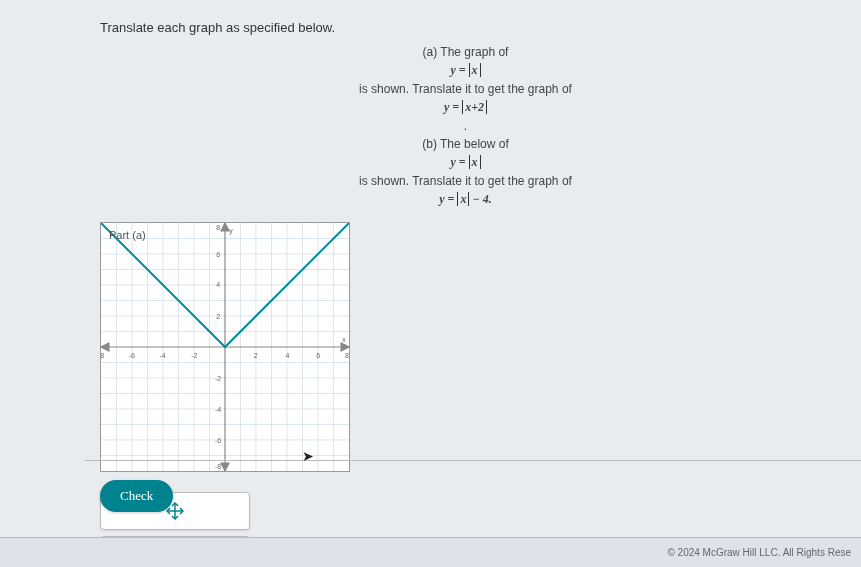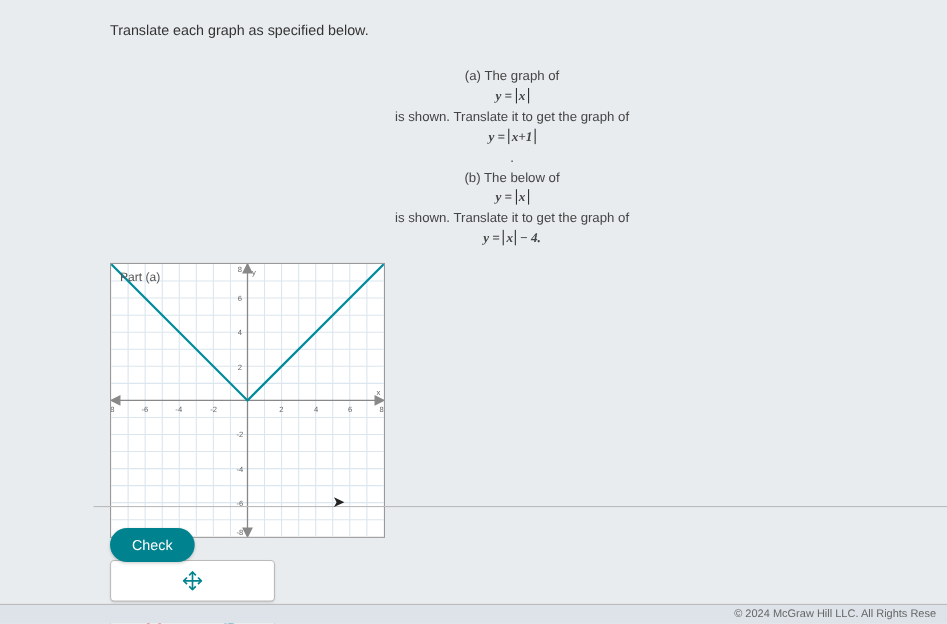--- a/index.html
+++ b/index.html
@@ -10,21 +10,21 @@
       height: 567px;
       overflow: hidden;
       position: relative;
     }
     .content {
       padding: 20px 30px 20px 100px;
     }
     .instruction {
       font-size: 13px;
       color: #333;
-      margin-bottom: 27px;
+      margin-bottom: 10px;
     }
     .subinstruction {
       font-size: 12px;
       color: #444;
       margin-bottom: 4px;
       display: flex;
       align-items: center;
       gap: 4px;
       flex-direction: column;
     }
@@ -105,27 +105,28 @@
       left: 100px;
       top: 480px;
       background: #00838f;
       color: #fff;
       border: none;
       border-radius: 16px;
       padding: 8px 20px;
       font-size: 13px;
       cursor: pointer;
       box-shadow: 0 1px 3px rgba(0,0,0,0.2);
+      font-family: Liberation Serif, serif;
     }
     .footer {
       position: absolute;
       bottom: 0;
       left: 0;
       right: 0;
-      height: 18px;
+      height: 30px;
       background: #dde3e8;
       border-top: 1px solid #bbb;
       display: flex;
       align-items: center;
       justify-content: flex-end;
       padding-right: 10px;
       font-size: 10px;
       color: #666;
     }
     .divider {
@@ -147,21 +148,21 @@
 </head>
 <body>
 
 <div class="content">
   <p class="instruction">Translate each graph as specified below.</p>
 
   <p class="subinstruction">
     <span>(a) The graph of </span>
     <span class="abs-notation">y = <span class="bar-pair">x</span></span>
     <span> is shown. Translate it to get the graph of </span>
-    <span class="abs-notation">y = <span class="bar-pair">x+1</span></span>
+    <span class="abs-notation">y = <span class="bar-pair">x+2</span></span>
     <span> .</span>
   </p>
 
   <p class="subinstruction">
     <span>(b) The below of </span>
     <span class="abs-notation">y = <span class="bar-pair">x</span></span>
     <span> is shown. Translate it to get the graph of </span>
     <span class="abs-notation">y = <span class="bar-pair">x</span> − 4.</span>
   </p>
 

